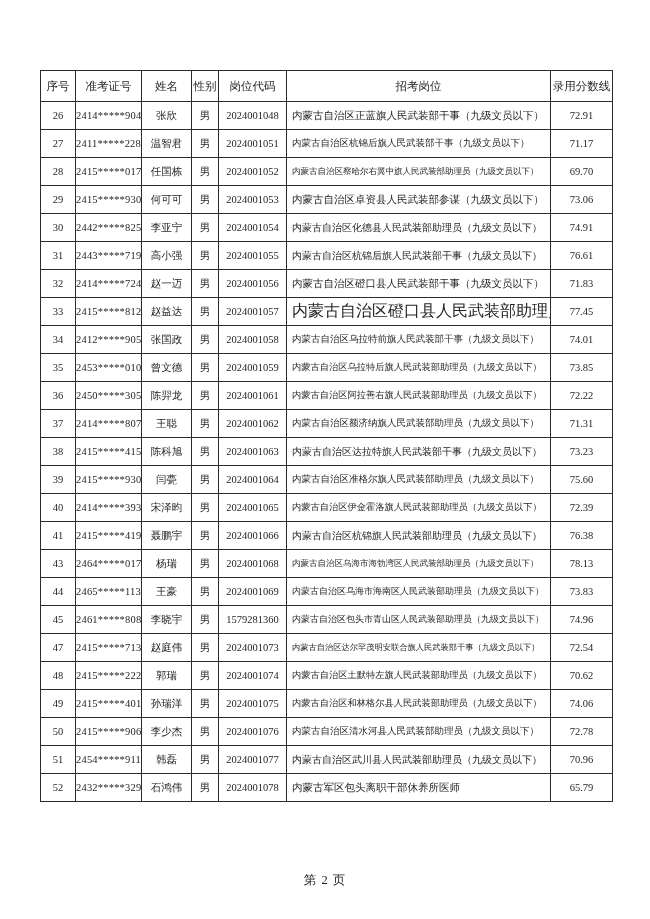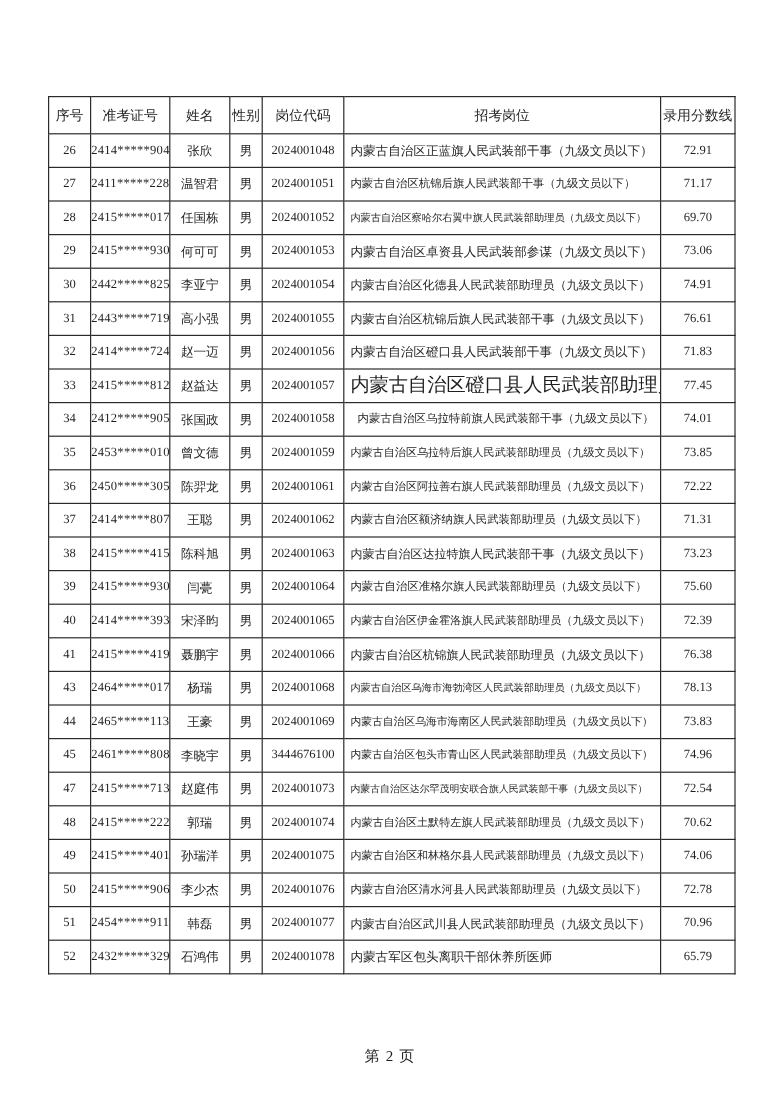--- a/index.html
+++ b/index.html
@@ -10,21 +10,21 @@
     color: #1f1f1f;
   }
   .page {
     position: relative;
     width: 650px; height: 919px;
     background: #ffffff;
     overflow: hidden;
   }
   table.score-table {
     position: absolute;
-    left: 40px; top: 80px;
+    left: 40px; top: 70px;
     width: 572px;
     border-collapse: collapse;
     table-layout: fixed;
   }
   th, td {
     border: 1px solid #2b2b2b;
     text-align: center;
     vertical-align: middle;
     font-size: 10.5px;
     font-weight: normal;
@@ -150,21 +150,21 @@
           <td class="c-code">2024001057</td>
           <td class="c-position" style="font-size: 16px;">内蒙古自治区磴口县人民武装部助理员（九级文员以下）</td>
           <td class="c-score">77.45</td>
         </tr>
         <tr>
           <td class="c-seq">34</td>
           <td class="c-ticket">2412*****905</td>
           <td class="c-name">张国政</td>
           <td class="c-gender">男</td>
           <td class="c-code">2024001058</td>
-          <td class="c-position" style="font-size: 9.5px; text-align: right;">内蒙古自治区乌拉特前旗人民武装部干事（九级文员以下）</td>
+          <td class="c-position" style="font-size: 9.5px;">内蒙古自治区乌拉特前旗人民武装部干事（九级文员以下）</td>
           <td class="c-score">74.01</td>
         </tr>
         <tr>
           <td class="c-seq">35</td>
           <td class="c-ticket">2453*****010</td>
           <td class="c-name">曾文德</td>
           <td class="c-gender">男</td>
           <td class="c-code">2024001059</td>
           <td class="c-position" style="font-size: 9.25px;">内蒙古自治区乌拉特后旗人民武装部助理员（九级文员以下）</td>
           <td class="c-score">73.85</td>
@@ -239,21 +239,21 @@
           <td class="c-gender">男</td>
           <td class="c-code">2024001069</td>
           <td class="c-position" style="font-size: 9px;">内蒙古自治区乌海市海南区人民武装部助理员（九级文员以下）</td>
           <td class="c-score">73.83</td>
         </tr>
         <tr>
           <td class="c-seq">45</td>
           <td class="c-ticket">2461*****808</td>
           <td class="c-name">李晓宇</td>
           <td class="c-gender">男</td>
-          <td class="c-code">3444676100</td>
+          <td class="c-code">1579281360</td>
           <td class="c-position" style="font-size: 9px;">内蒙古自治区包头市青山区人民武装部助理员（九级文员以下）</td>
           <td class="c-score">74.96</td>
         </tr>
         <tr>
           <td class="c-seq">47</td>
           <td class="c-ticket">2415*****713</td>
           <td class="c-name">赵庭伟</td>
           <td class="c-gender">男</td>
           <td class="c-code">2024001073</td>
           <td class="c-position" style="font-size: 8.25px;">内蒙古自治区达尔罕茂明安联合旗人民武装部干事（九级文员以下）</td>

